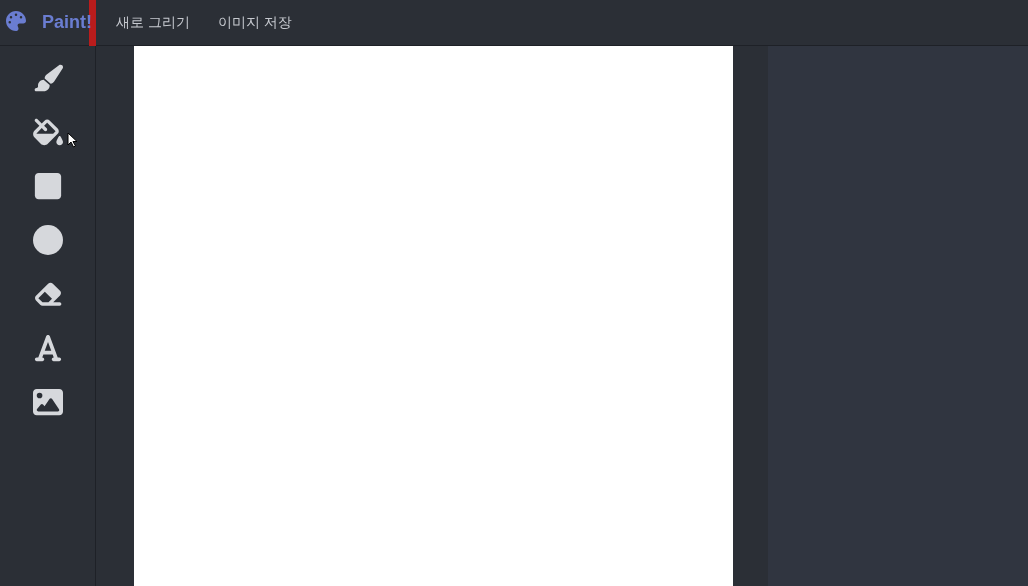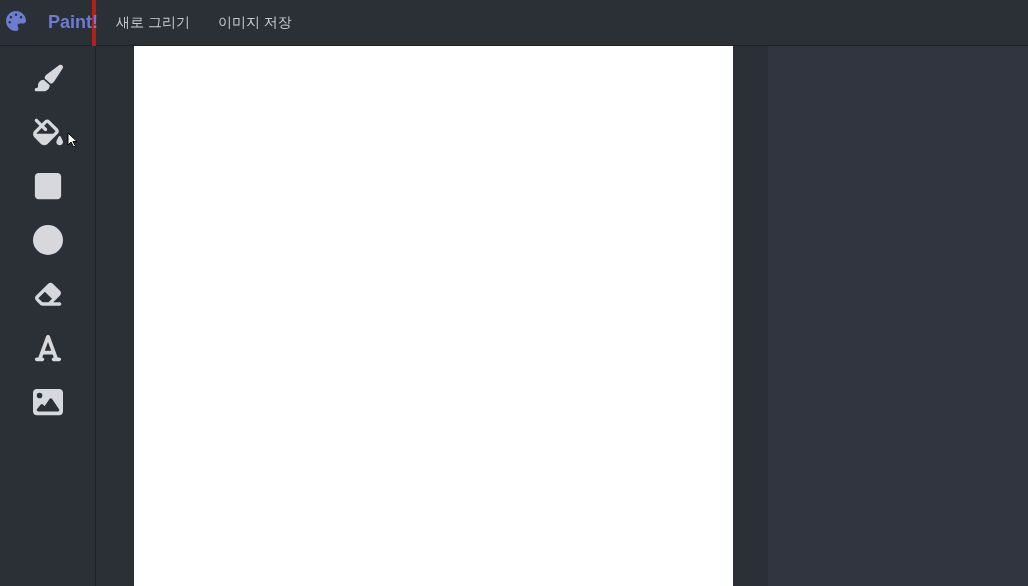--- a/index.html
+++ b/index.html
@@ -17,22 +17,22 @@
       display: flex;
       align-items: center;
       border-bottom: 1px solid #1e2127;
     }
     .logo-section {
       width: 96px;
       height: 46px;
       display: flex;
       align-items: center;
       padding-left: 6px;
-      border-right: 4px solid #b91c1c;
-      gap: 22px;
+      border-right: 7px solid #b91c1c;
+      gap: 16px;
     }
     .logo-section svg {
       width: 20px;
       height: 20px;
       fill: #6a7dd1;
     }
     .logo-text {
       color: #6a7dd1;
       font-size: 18px;
       font-weight: 600;

